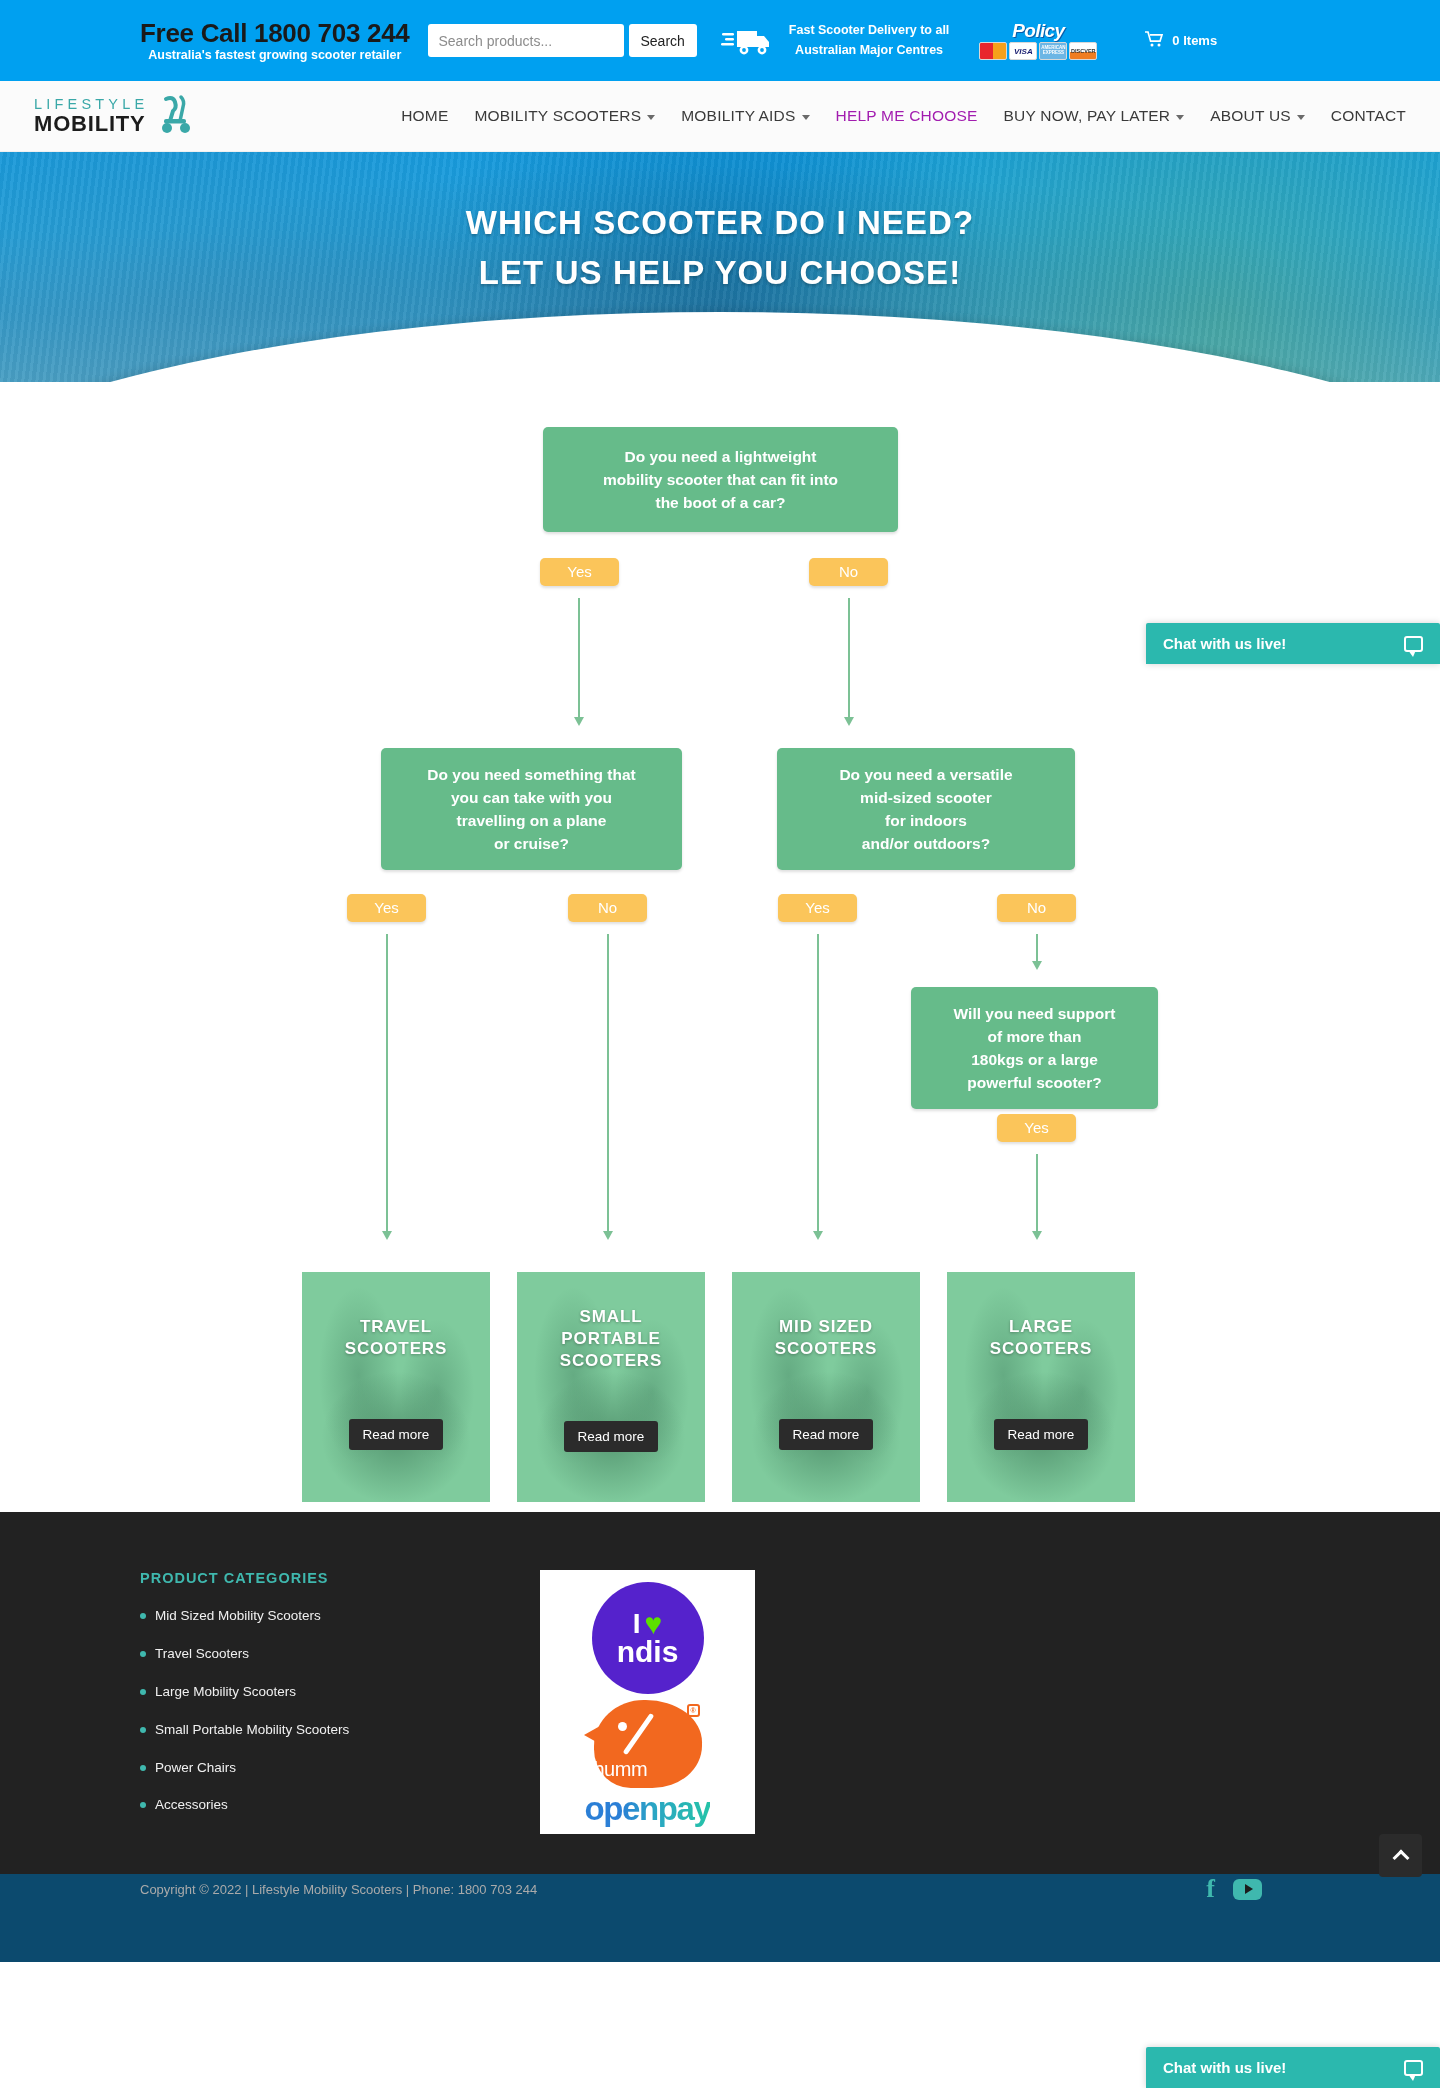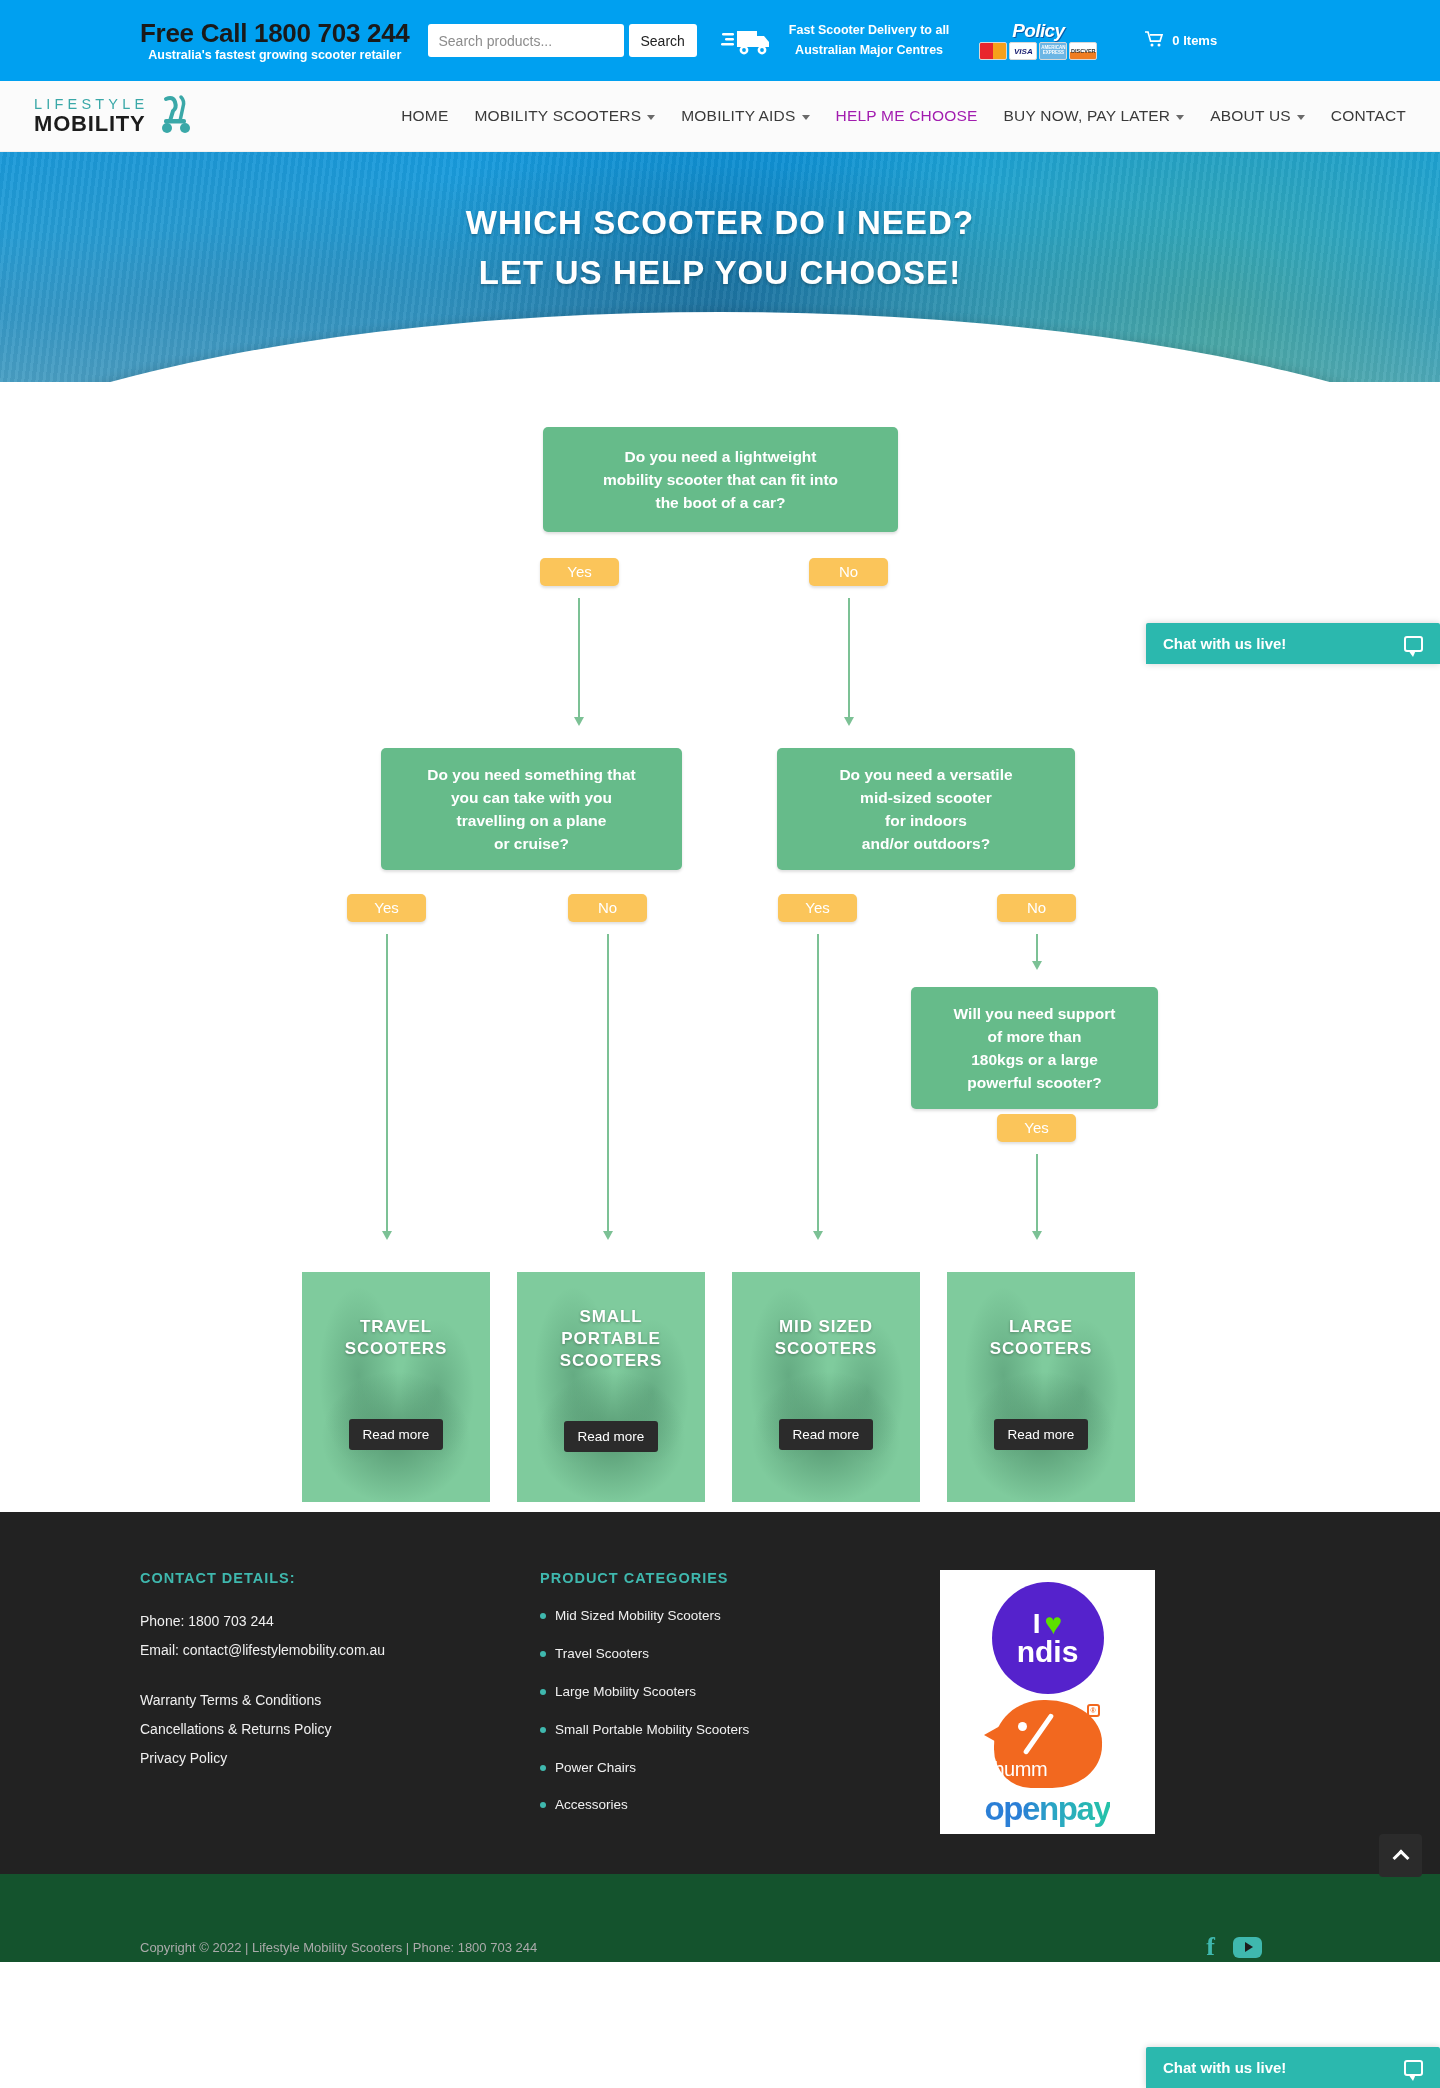--- a/index.html
+++ b/index.html
@@ -424,24 +424,24 @@
     font-weight: 700;
     letter-spacing: -1.4px;
     background: linear-gradient(90deg,#2b7fd6 0%, #2b7fd6 28%, #2aa5c4 55%, #25c3a8 100%);
     -webkit-background-clip: text;
     background-clip: text;
     color: transparent;
   }
 
   
   .copyright {
-    background: #14532d;
+    background: #0c4a6e;
     height: 88px;
     display: flex;
-    align-items: flex-end;
+    align-items: flex-start;
     position: relative;
   }
   .copy-inner {
     width: 1180px;
     margin: 0 auto;
     display: flex;
     align-items: center;
     padding-left: 10px;
   }
   .copy-text {
@@ -728,29 +728,20 @@
 
     <div class="chat chat-float-1" style="top:241px;">
       <span>Chat with us live!</span>
       <span class="chat-bubble"></span>
     </div>
   </div>
 </div>
 
 <div class="footer">
   <div class="footer-inner">
-    <div class="fcol-1">
-      <div class="f-head">CONTACT DETAILS:</div>
-      <div class="f-line">Phone: 1800 703 244</div>
-      <div class="f-line">Email: contact@lifestylemobility.com.au</div>
-      <div class="f-gap"></div>
-      <div class="f-line">Warranty Terms &amp; Conditions</div>
-      <div class="f-line">Cancellations &amp; Returns Policy</div>
-      <div class="f-line">Privacy Policy</div>
-    </div>
 
     <div class="fcol-2">
       <div class="f-head">PRODUCT CATEGORIES</div>
       <div class="f-li">
         <span class="f-dot"></span>
         <span>Mid Sized Mobility Scooters</span>
       </div>
       <div class="f-li">
         <span class="f-dot"></span>
         <span>Travel Scooters</span>

